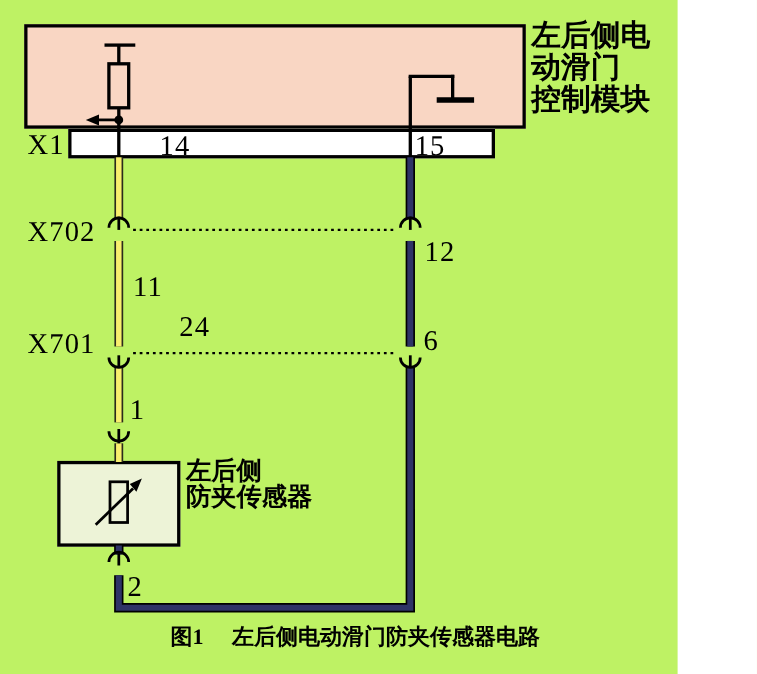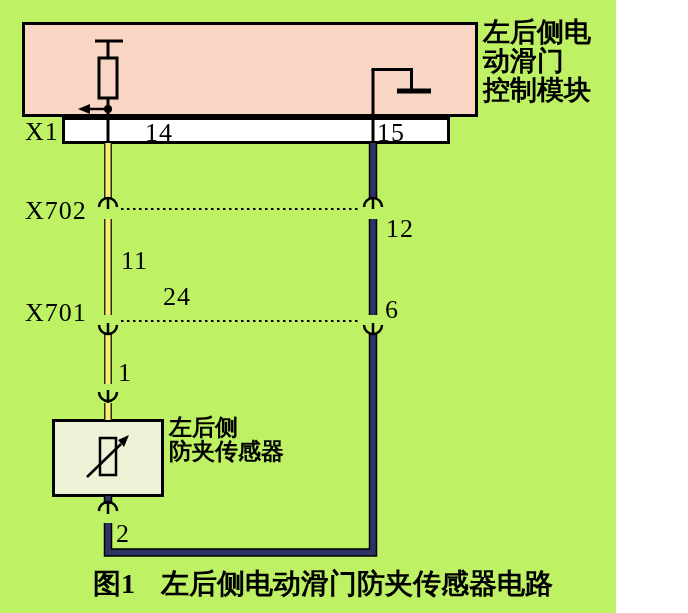--- a/index.html
+++ b/index.html
@@ -41,21 +41,21 @@
   .lbl-x702{left:25px;top:198px;text-align:right;}
   .lbl-11{left:121px;top:216px;margin-top:32px;}
   .lbl-12{left:386px;top:216px;}
   .lbl-x701{left:25px;top:300px;}
   .lbl-24{left:116px;top:284px;margin-left:47px;}
   .lbl-6{left:385px;top:297px;}
   .lbl-1{left:118px;top:360px;}
   .lbl-2{left:116px;top:521px;}
   .caption{
     position:absolute;left:0;right:0;top:567px;text-align:center;z-index:3;
-    font-size:28px;font-weight:bold;line-height:1.2;padding-left:30px;
+    font-size:20px;font-weight:bold;line-height:1.2;padding-left:30px;
   }
   .caption .fig-no{margin-right:26px;}
 </style>
 </head>
 <body>
 
 <div class="stage">
 
   <div class="abs module-box"></div>
 

